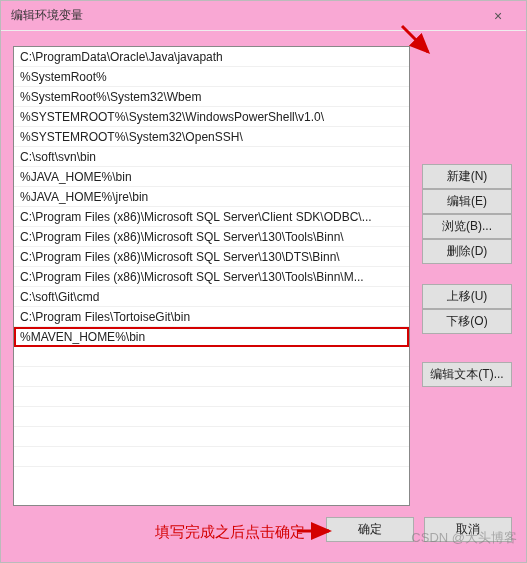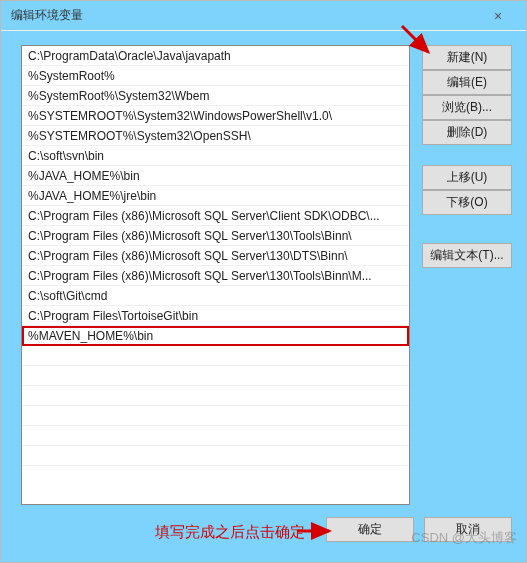--- a/index.html
+++ b/index.html
@@ -8,21 +8,21 @@
       font-size: 12px;
       background: #fff;
       width: 527px;
       height: 563px;
       position: relative;
     }
     .dialog {
       width: 527px;
       height: 563px;
       border: 1px solid #bbb;
-      background: #7dd3fc;
+      background: #f9a8d4;
       display: flex;
       flex-direction: column;
     }
     .titlebar {
       height: 30px;
       display: flex;
       align-items: center;
       padding: 0 8px 0 10px;
       font-size: 12px;
       color: #333;
@@ -34,22 +34,23 @@
       height: 28px;
       display: flex;
       align-items: center;
       justify-content: center;
       color: #555;
       font-size: 14px;
     }
     .content {
       flex: 1;
       display: flex;
-      padding: 14px 14px 0 20px;
+      padding: 14px 14px 0 12px;
       gap: 12px;
+      align-items: center;
     }
     .listbox {
       flex: 1;
       border: 1px solid #888;
       background: #fff;
       overflow: hidden;
       height: 460px;
     }
     .list-row {
       height: 20px;

